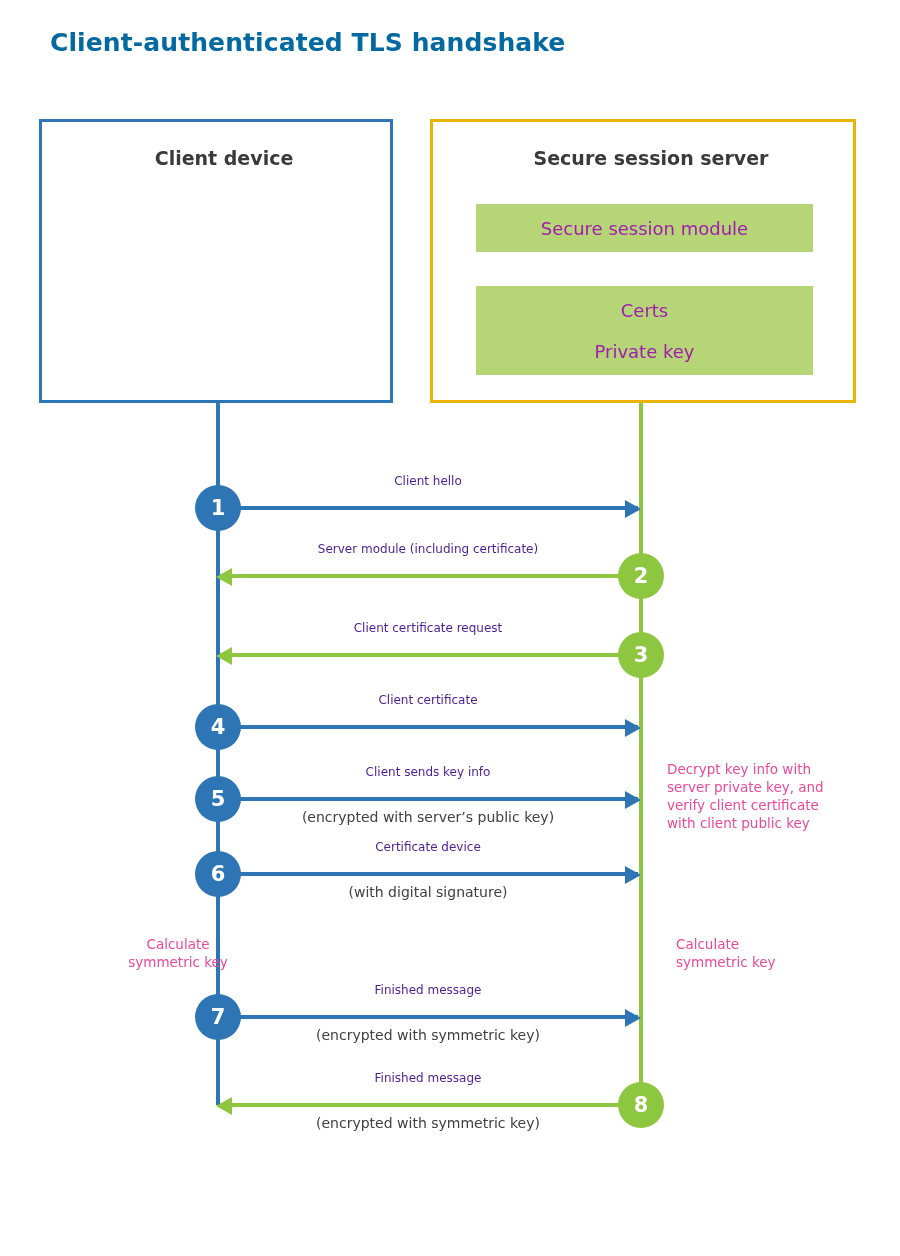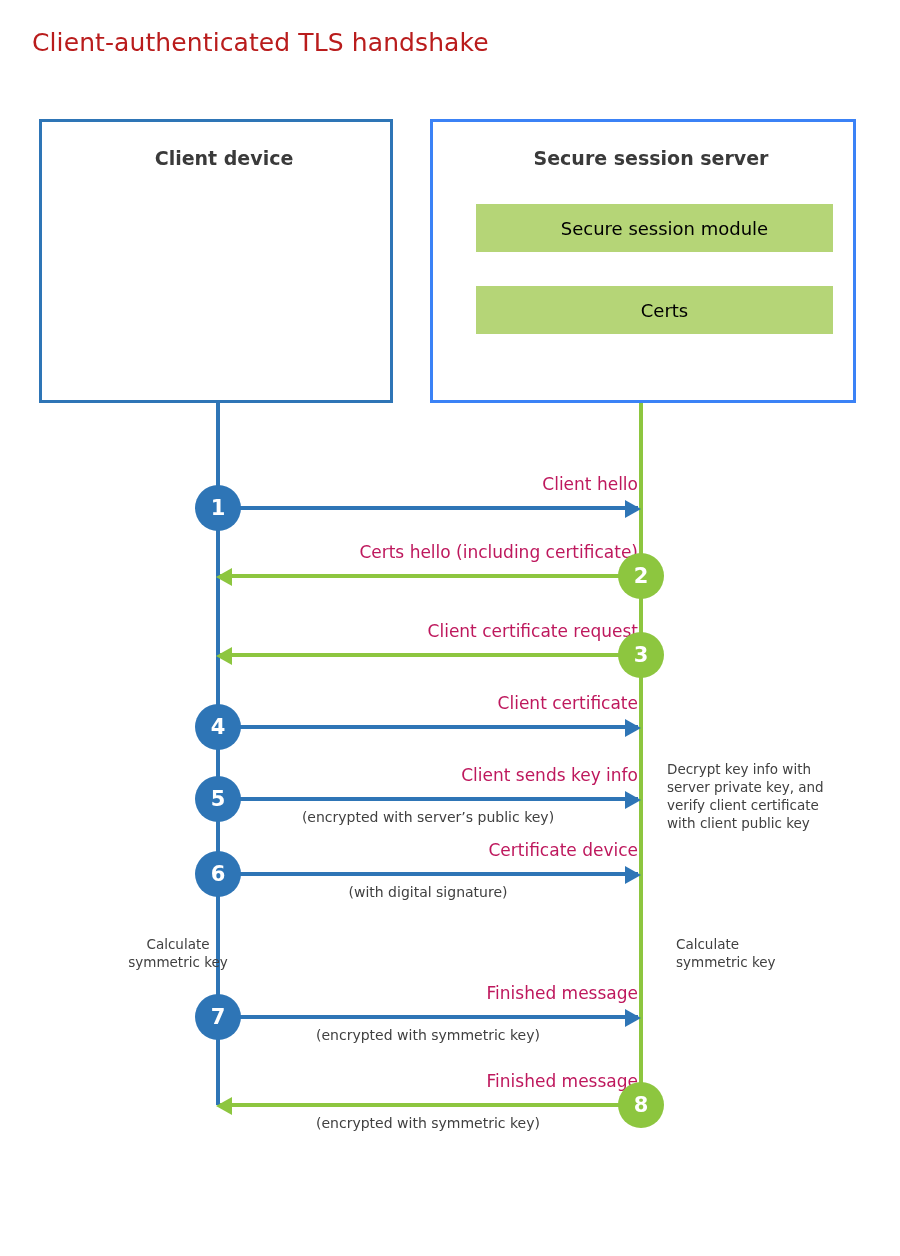--- a/index.html
+++ b/index.html
@@ -12,25 +12,25 @@
     height: 1256px;
     position: relative;
     font-family: "DejaVu Sans", "Liberation Sans", sans-serif;
     color: #404040;
     overflow: hidden;
   }
 
   
   #page-title {
     position: absolute;
-    left: 32px;
+    left: 50px;
     top: 28px;
     font-size: 25px;
-    font-weight: 400;
-    color: #b91c1c;
+    font-weight: 700;
+    color: #0369a1;
     letter-spacing: 0.1px;
     white-space: nowrap;
   }
 
   
   .entity-box {
     position: absolute;
     box-sizing: border-box;
     background: #ffffff;
   }
@@ -39,21 +39,21 @@
     top: 119px;
     width: 354px;
     height: 284px;
     border: 3px solid #2E75B6;
   }
   #server-box {
     left: 430px;
     top: 119px;
     width: 426px;
     height: 284px;
-    border: 3px solid #3b82f6;
+    border: 3px solid #eab308;
   }
   .entity-title {
     position: absolute;
     left: 0;
     right: 0;
     top: 25px;
     text-align: center;
     font-size: 19px;
     font-weight: bold;
     color: #3a3a3a;
@@ -78,27 +78,26 @@
     white-space: pre-line;
   }
 
   
   .server-bar {
     position: absolute;
     left: 43px;
     width: 337px;
     height: 48px;
     background: #B5D577;
-    color: #000000;
+    color: #a21caf;
     font-size: 18px;
     display: flex;
     align-items: center;
     justify-content: center;
     text-align: center;
-    padding-left: 20px;
   }
   .server-bar.b0 { top: 82px; }
   .server-bar.b1 { top: 144px; margin-top: 20px; }
   .server-bar.b2 { top: 205px; }
 
   
   .lifeline {
     position: absolute;
     width: 4px;
   }
@@ -160,75 +159,76 @@
     justify-content: center;
   }
   .step.to-server .step-badge { left: 195px; background: #2E75B6; }
   .step.to-client .step-badge { left: 618px; background: #8DC63F; }
 
   .step-label {
     position: absolute;
     left: 218px;
     width: 420px;
     top: -34px;
-    text-align: right;
-    font-size: 17px;
-    color: #be185d;
+    text-align: center;
+    font-size: 12px;
+    color: #4c1d95;
     white-space: nowrap;
   }
   .step-sublabel {
     position: absolute;
     left: 218px;
     width: 420px;
     top: 10px;
     text-align: center;
     font-size: 14px;
     color: #404040;
     white-space: nowrap;
   }
 
   
   .annotation {
     position: absolute;
     font-size: 13.5px;
     line-height: 18px;
-    color: #404040;
+    color: #ec4899;
     white-space: pre-line;
   }
   #server-decrypt-note { left: 667px; top: 760px; width: 180px; }
   #client-calc-note    { left: 108px; top: 935px; width: 140px; text-align: center; }
   #server-calc-note    { left: 676px; top: 935px; width: 160px; }
 </style>
 </head>
 <body>
 
 <div id="page-title">Client-authenticated TLS handshake</div>
 
 <div id="client-box" class="entity-box">
   <div class="entity-title">Client device</div>
 </div>
 
 <div id="server-box" class="entity-box">
   <div class="entity-title">Secure session server</div>
   <div class="server-bar b0">Secure session module</div>
   <div class="server-bar b1">Certs</div>
+  <div class="server-bar b2">Private key</div>
 </div>
 
 <div id="client-lifeline" class="lifeline"></div>
 <div id="server-lifeline" class="lifeline"></div>
 
 <div id="steps-container">
     <div class="step to-server" style="top: 508px;">
       <div class="step-label">Client hello</div>
       <div class="arrow-line"></div>
       <div class="arrow-head"></div>
       <div class="step-badge">1</div>
     </div>
     <div class="step to-client" style="top: 576px;">
-      <div class="step-label">Certs hello (including certificate)</div>
+      <div class="step-label">Server module (including certificate)</div>
       <div class="arrow-line"></div>
       <div class="arrow-head"></div>
       <div class="step-badge">2</div>
     </div>
     <div class="step to-client" style="top: 655px;">
       <div class="step-label">Client certificate request</div>
       <div class="arrow-line"></div>
       <div class="arrow-head"></div>
       <div class="step-badge">3</div>
     </div>

